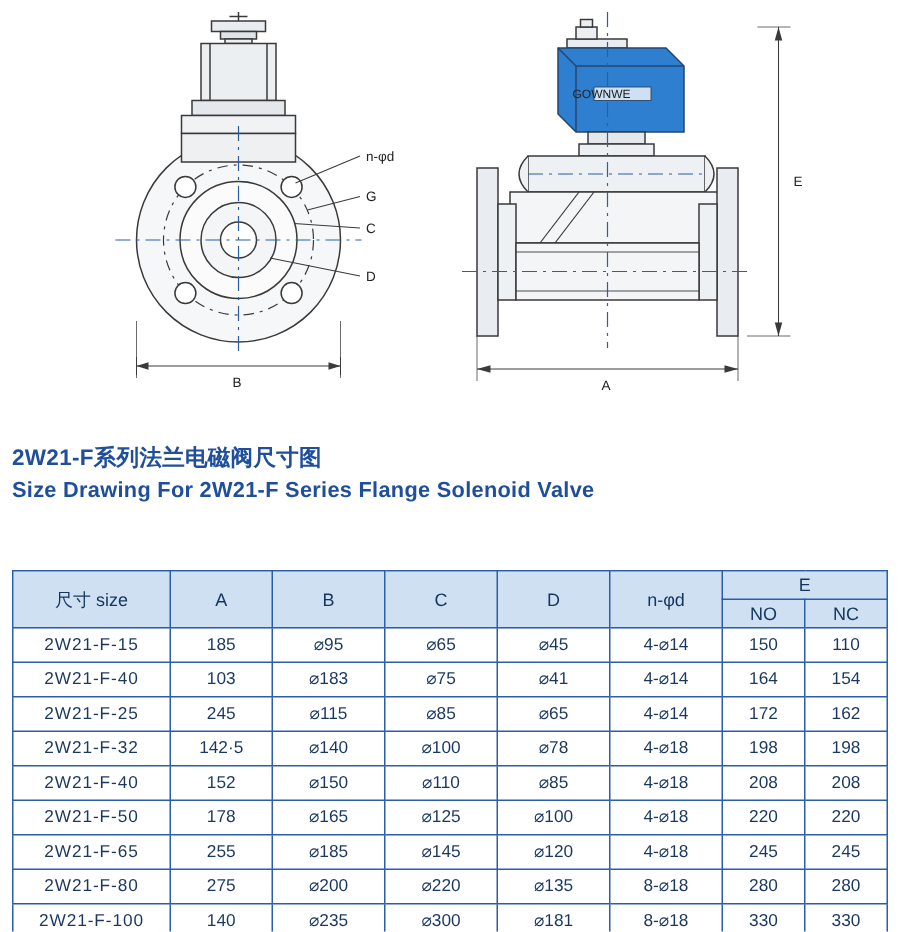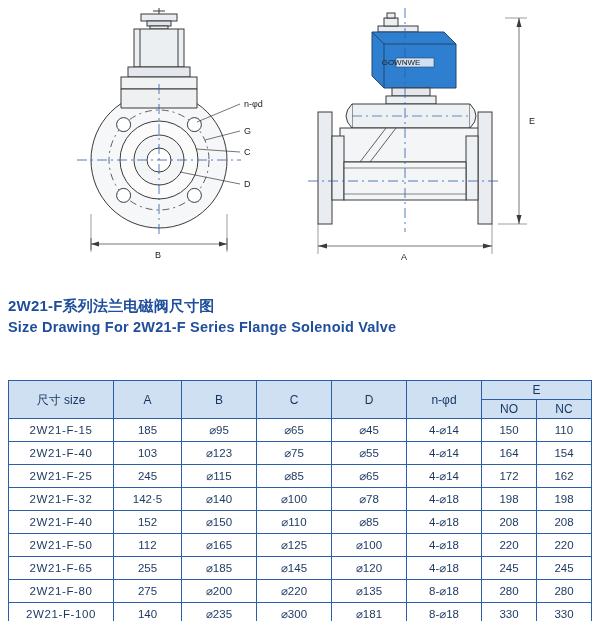--- a/index.html
+++ b/index.html
@@ -249,23 +249,23 @@
         <td>⌀95</td>
         <td>⌀65</td>
         <td>⌀45</td>
         <td>4-⌀14</td>
         <td>150</td>
         <td>110</td>
       </tr>
       <tr>
         <td class="model">2W21-F-40</td>
         <td>103</td>
-        <td>⌀123</td>
+        <td>⌀183</td>
         <td>⌀75</td>
-        <td>⌀55</td>
+        <td>⌀41</td>
         <td>4-⌀14</td>
         <td>164</td>
         <td>154</td>
       </tr>
       <tr>
         <td class="model">2W21-F-25</td>
         <td>245</td>
         <td>⌀115</td>
         <td>⌀85</td>
         <td>⌀65</td>
@@ -288,21 +288,21 @@
         <td>152</td>
         <td>⌀150</td>
         <td>⌀110</td>
         <td>⌀85</td>
         <td>4-⌀18</td>
         <td>208</td>
         <td>208</td>
       </tr>
       <tr>
         <td class="model">2W21-F-50</td>
-        <td>112</td>
+        <td>178</td>
         <td>⌀165</td>
         <td>⌀125</td>
         <td>⌀100</td>
         <td>4-⌀18</td>
         <td>220</td>
         <td>220</td>
       </tr>
       <tr>
         <td class="model">2W21-F-65</td>
         <td>255</td>

